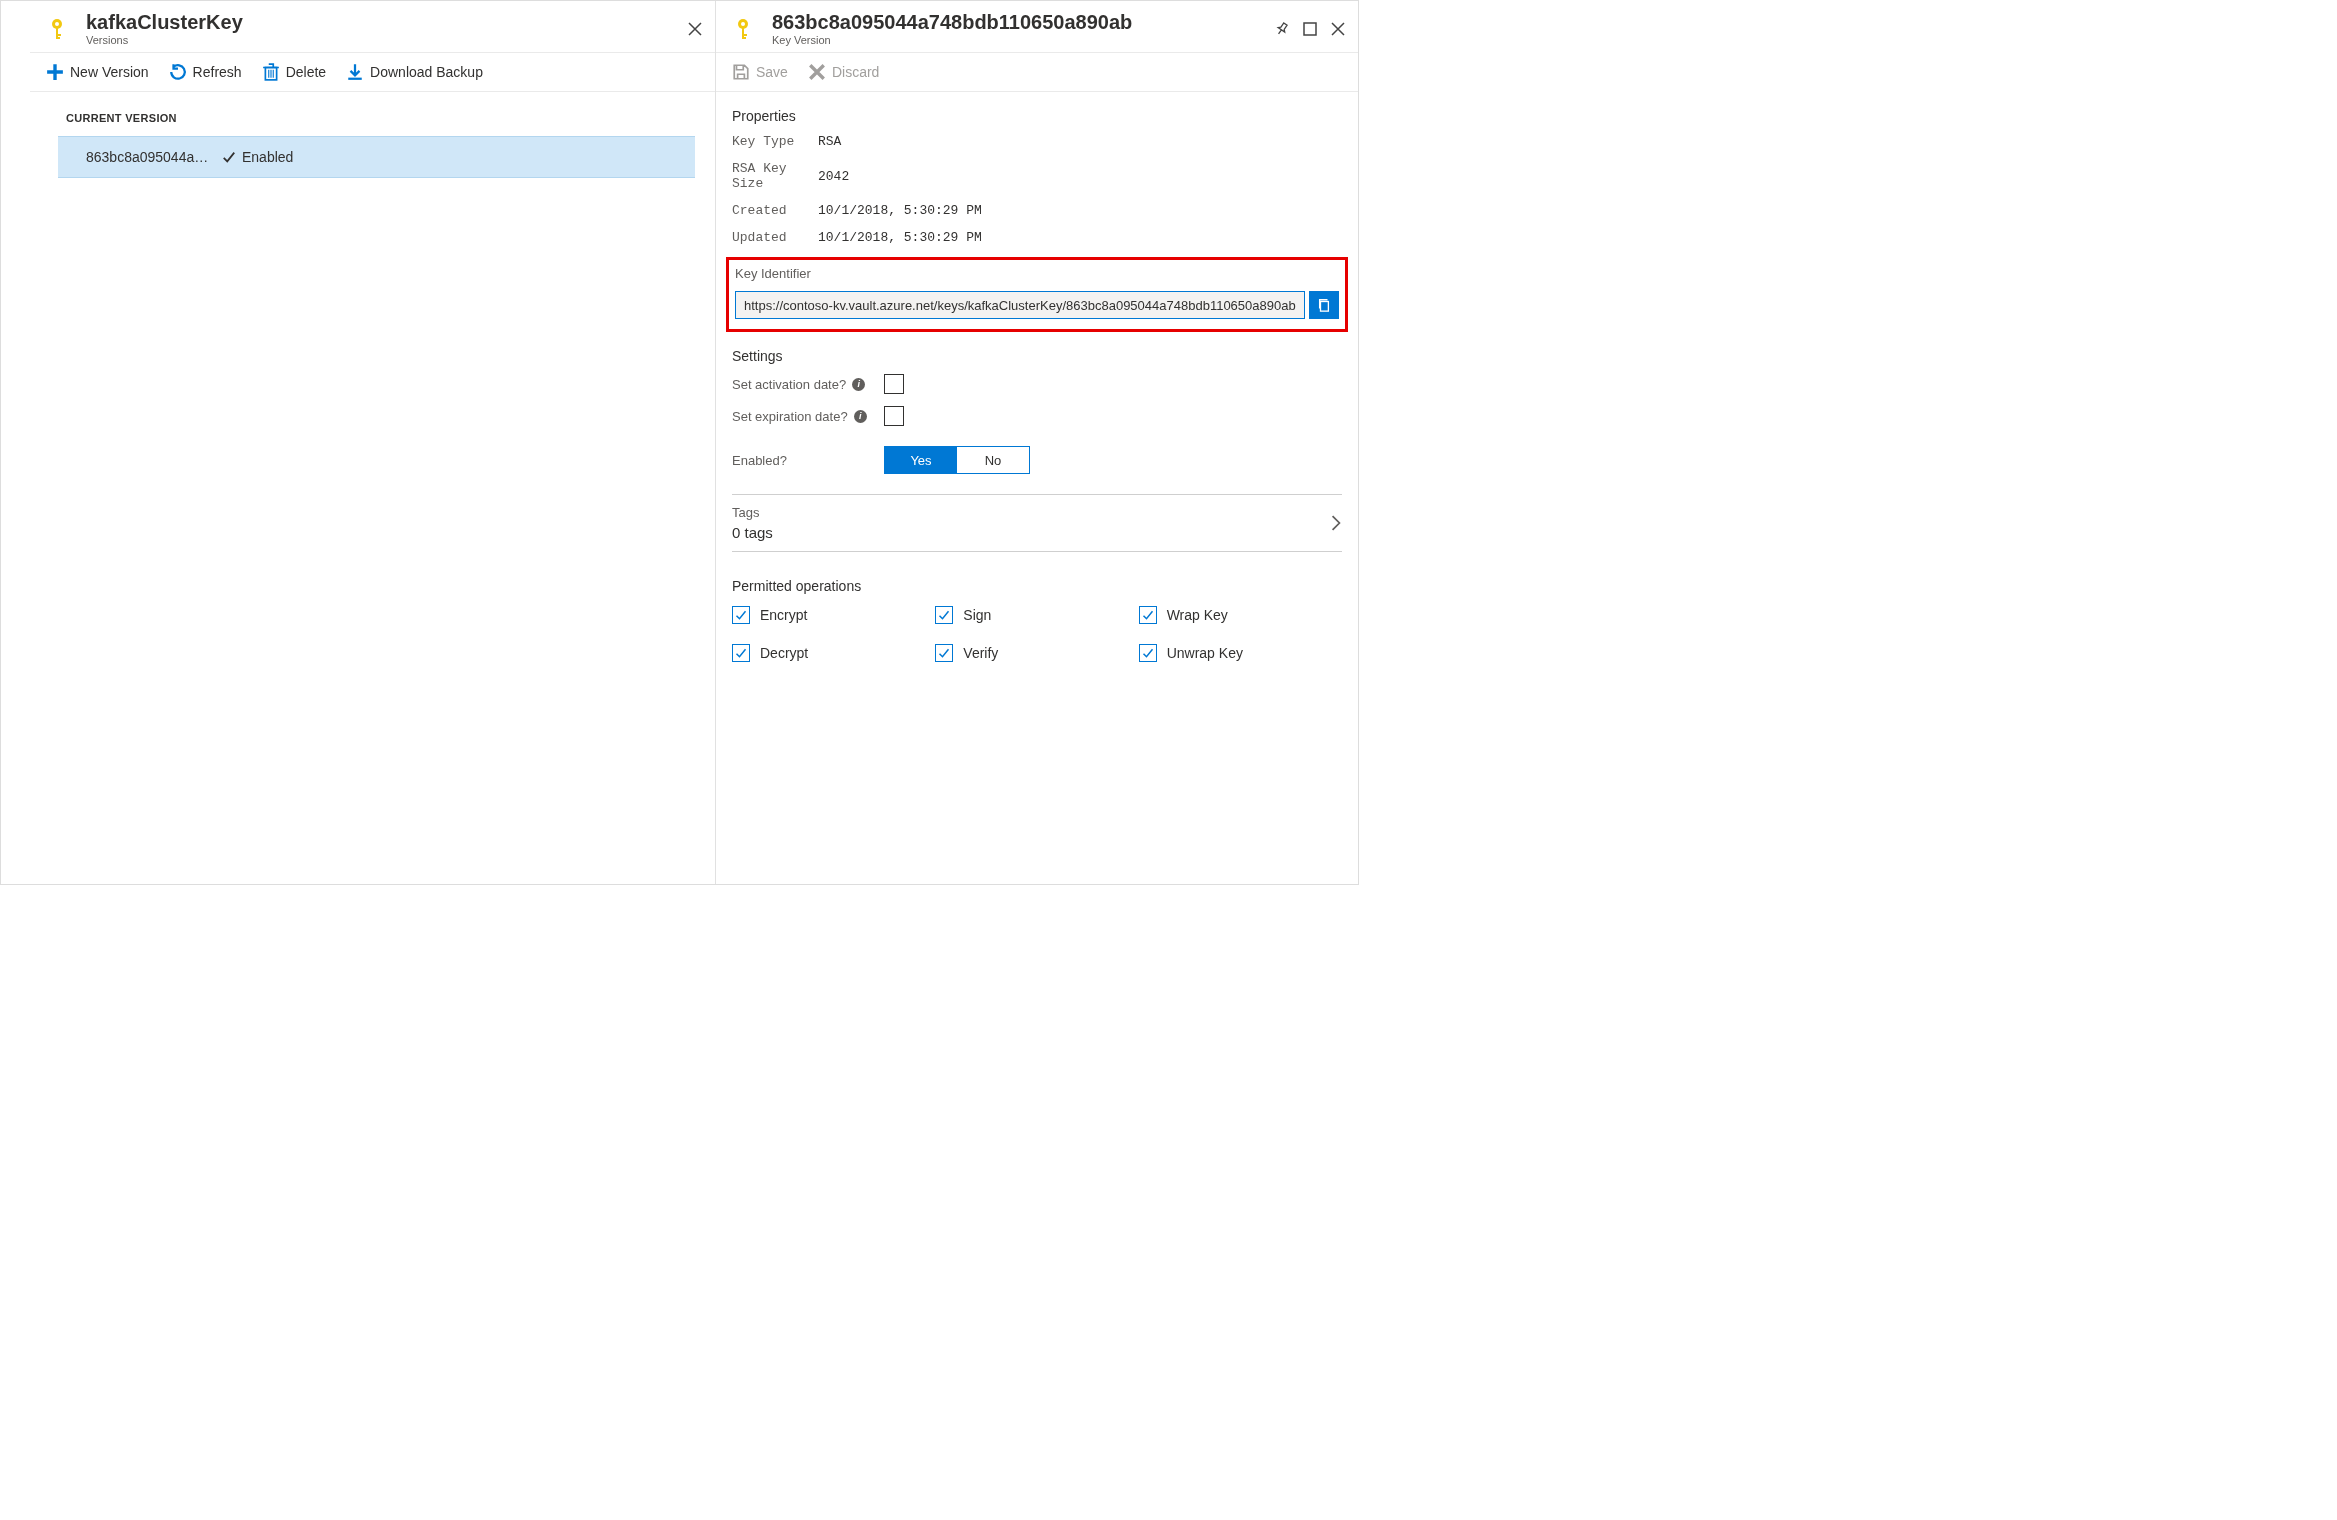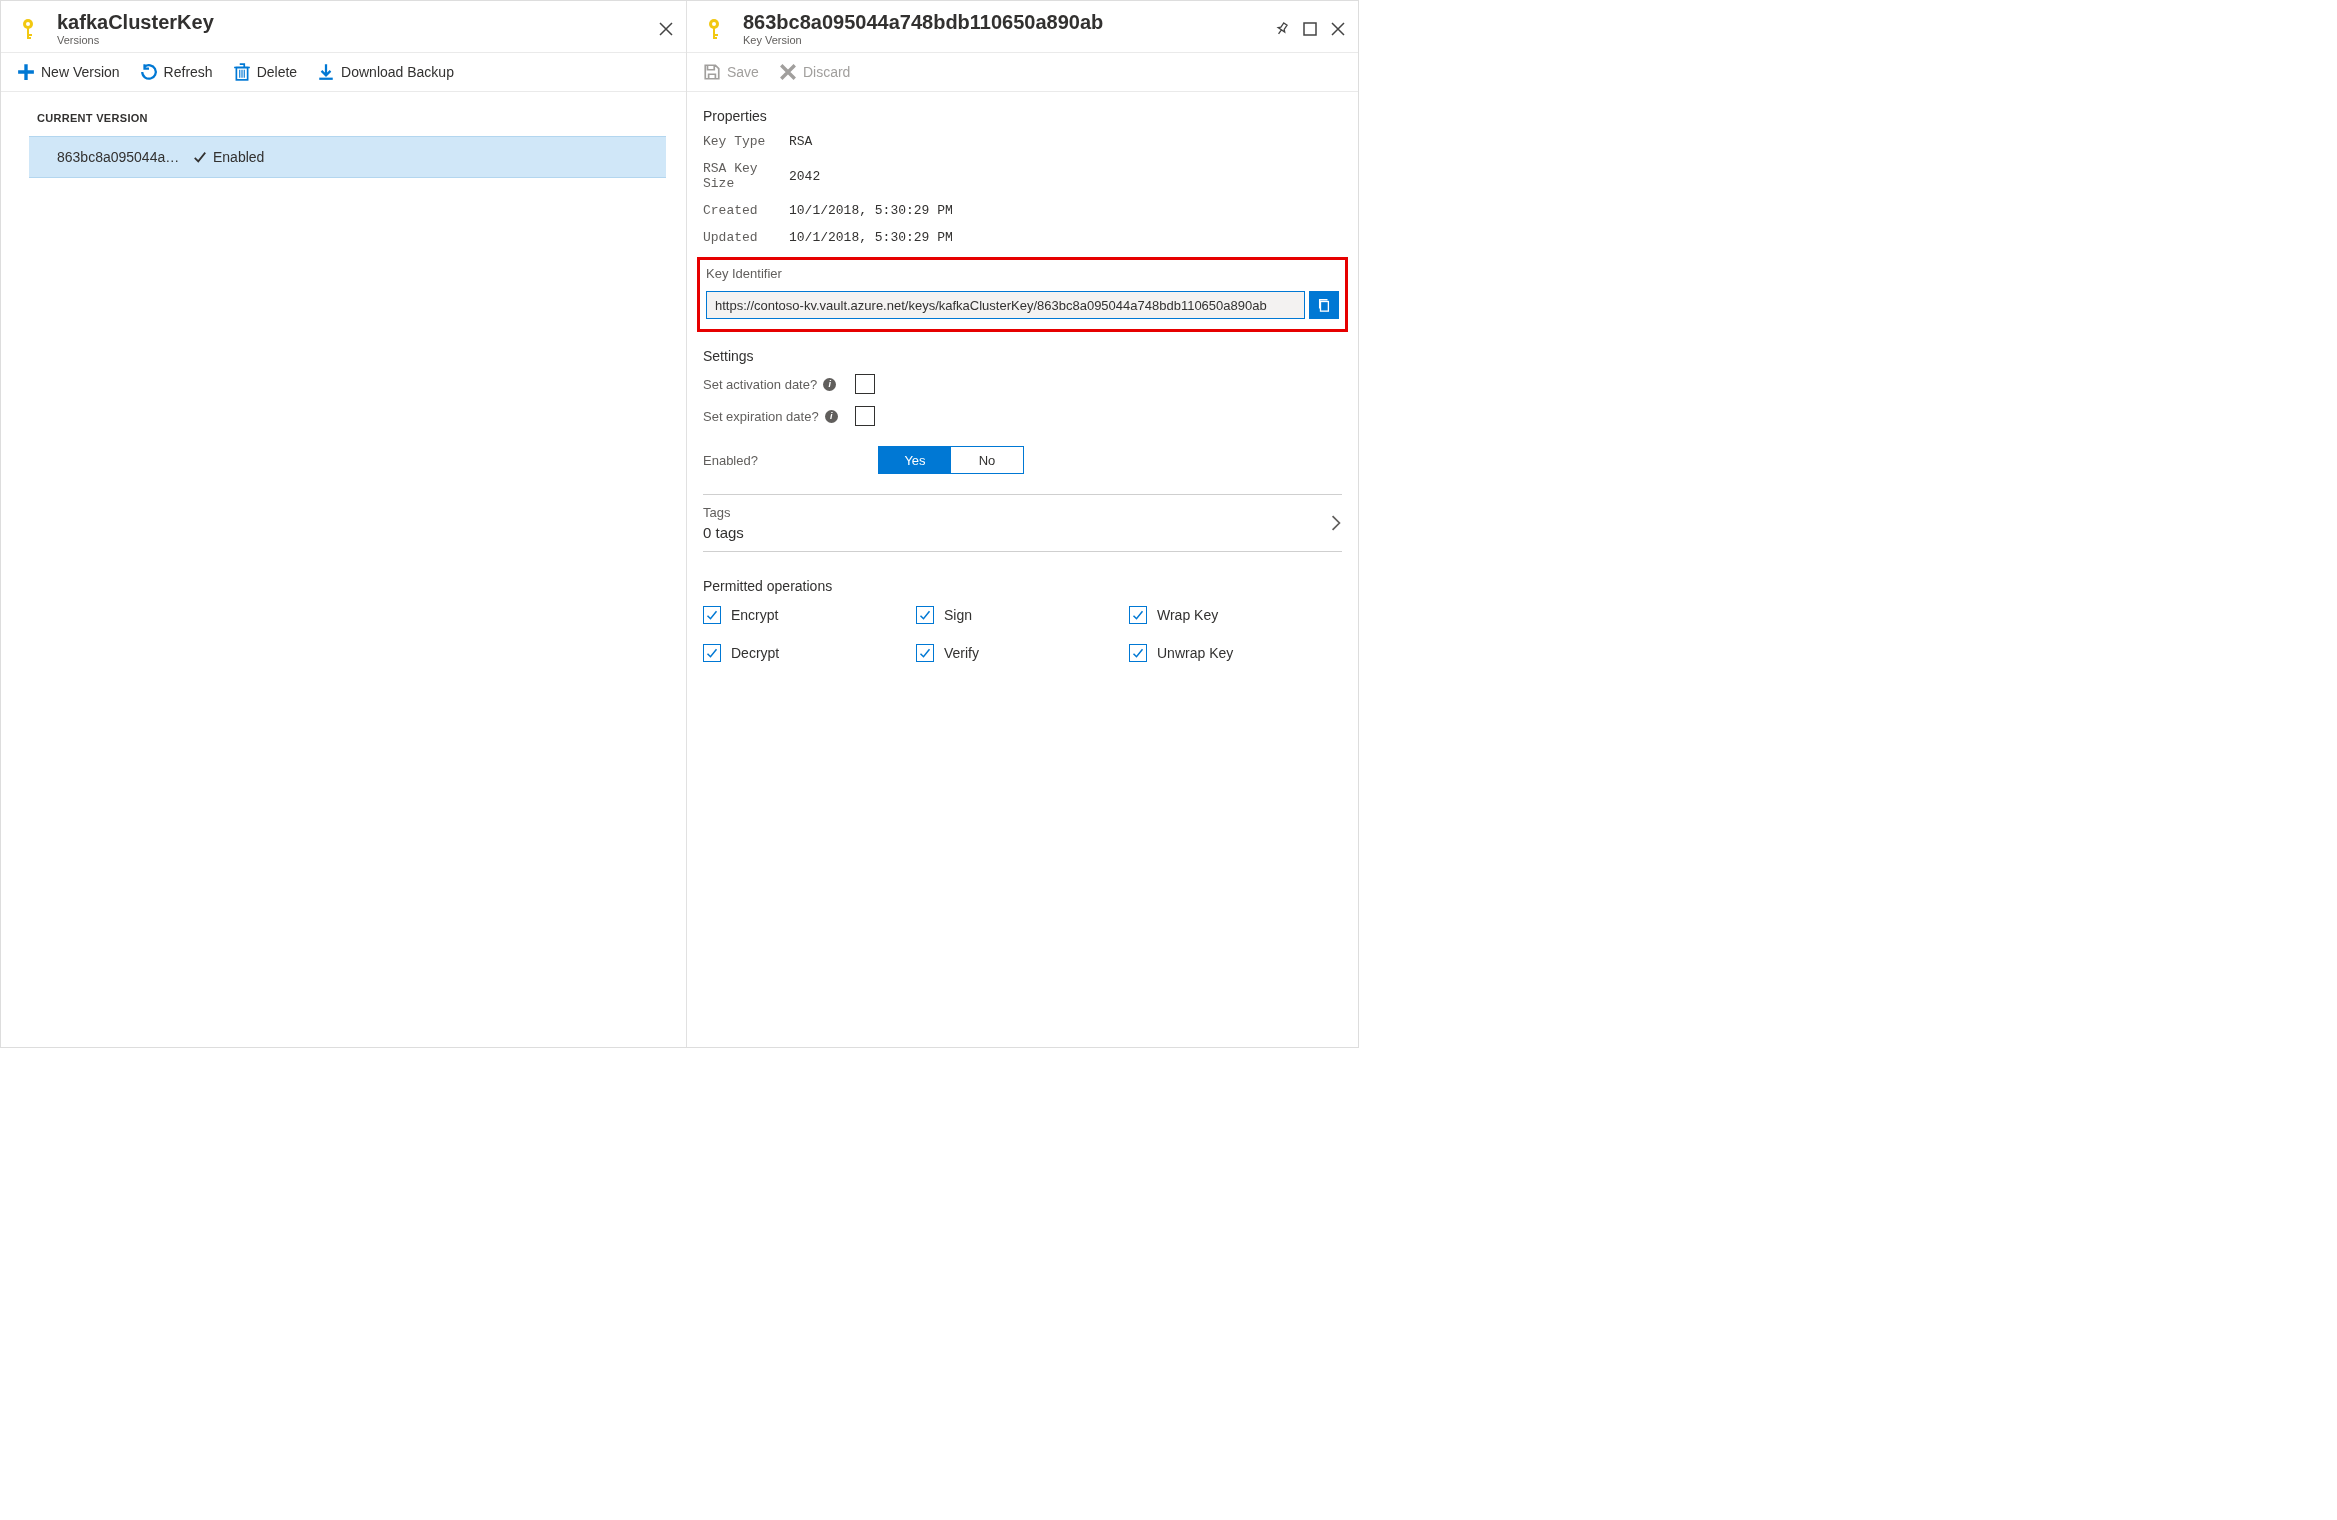--- a/index.html
+++ b/index.html
@@ -1,17 +1,17 @@
 <!DOCTYPE html>
 <html><head>
 <meta charset="utf-8">
 <style>
   * { box-sizing: border-box; }
   html, body { margin:0; padding:0; font-family: "Segoe UI", Arial, sans-serif; font-size:14px; color:#323130; background:#fff; }
-  .app { display:flex; width:1359px; height:1048px; border:1px solid #ddd; }
+  .app { display:flex; width:1359px; height:885px; border:1px solid #ddd;padding-left:29px; }
   .panel { display:flex; flex-direction:column; position:relative; }
   .panel.left  { width:686px; border-right:1px solid #e1e1e1; }
   .panel.right { flex:1; }
   .header { display:flex; align-items:center; padding:6px 12px 2px 18px; height:52px; border-bottom:1px solid #eaeaea; }
   .key-icon { width:24px; height:24px; margin-right:14px; flex:none; }
   .title-block { flex:1; display:flex; flex-direction:column; }
   .title { font-size:20px; font-weight:600; line-height:22px; }
   .subtitle { font-size:11px; color:#605e5c; line-height:14px; }
   .hdr-actions { display:flex; gap:12px; align-items:center; }
   .hdr-btn { width:16px; height:16px; display:flex; align-items:center; justify-content:center; cursor:pointer; color:#444; }
@@ -54,21 +54,21 @@
   .copy-btn svg { width:14px; height:14px; color:#fff; }
 
   .setting { display:flex; align-items:center; margin:6px 0; font-size:13px; color:#605e5c; }
   .setting .slabel { display:flex; align-items:center; gap:6px; width:152px; }
   .info-ic { width:13px; height:13px; border-radius:50%; background:#605e5c; color:#fff; font-size:9px;
              display:flex; align-items:center; justify-content:center; font-style:italic; font-weight:bold; }
   .chkbox { width:20px; height:20px; border:1px solid #323130; }
 
   .toggle-row { display:flex; align-items:center; margin:14px 0; }
   .toggle-row .tlabel { width:152px; font-size:13px; color:#605e5c; }
-  .seg { display:flex; border:1px solid #0078d4; height:28px;margin-left:23px; }
+  .seg { display:flex; border:1px solid #0078d4; height:28px; }
   .seg .opt { width:72px; display:flex; align-items:center; justify-content:center; font-size:13px; cursor:pointer; }
   .seg .opt.active { background:#0078d4; color:#fff; }
   .seg .opt.inactive { background:#fff; color:#323130; }
 
   .tags-block { border-top:1px solid #cfcfcf; border-bottom:1px solid #cfcfcf; padding:10px 0; margin-top:6px;
                display:flex; align-items:center; cursor:pointer; }
   .tags-text { flex:1; }
   .tags-text .t1 { font-size:13px; color:#605e5c; }
   .tags-text .t2 { font-size:15px; color:#323130; margin-top:4px; }
   .chev { color:#605e5c; }

